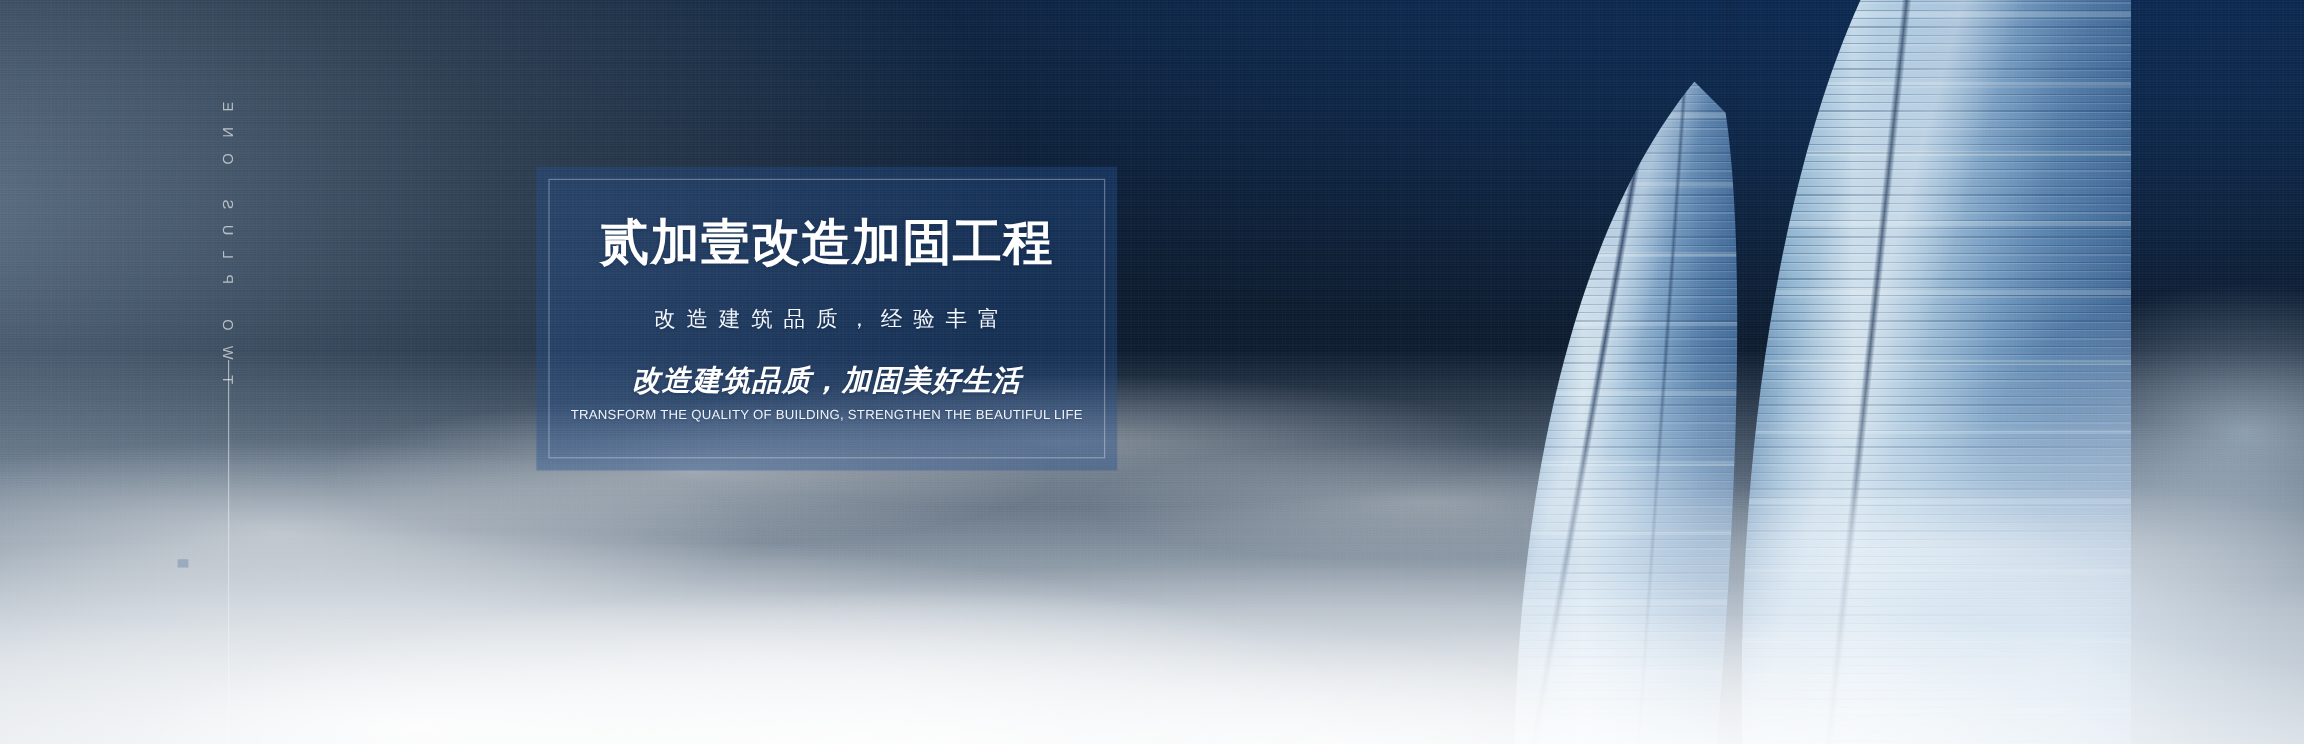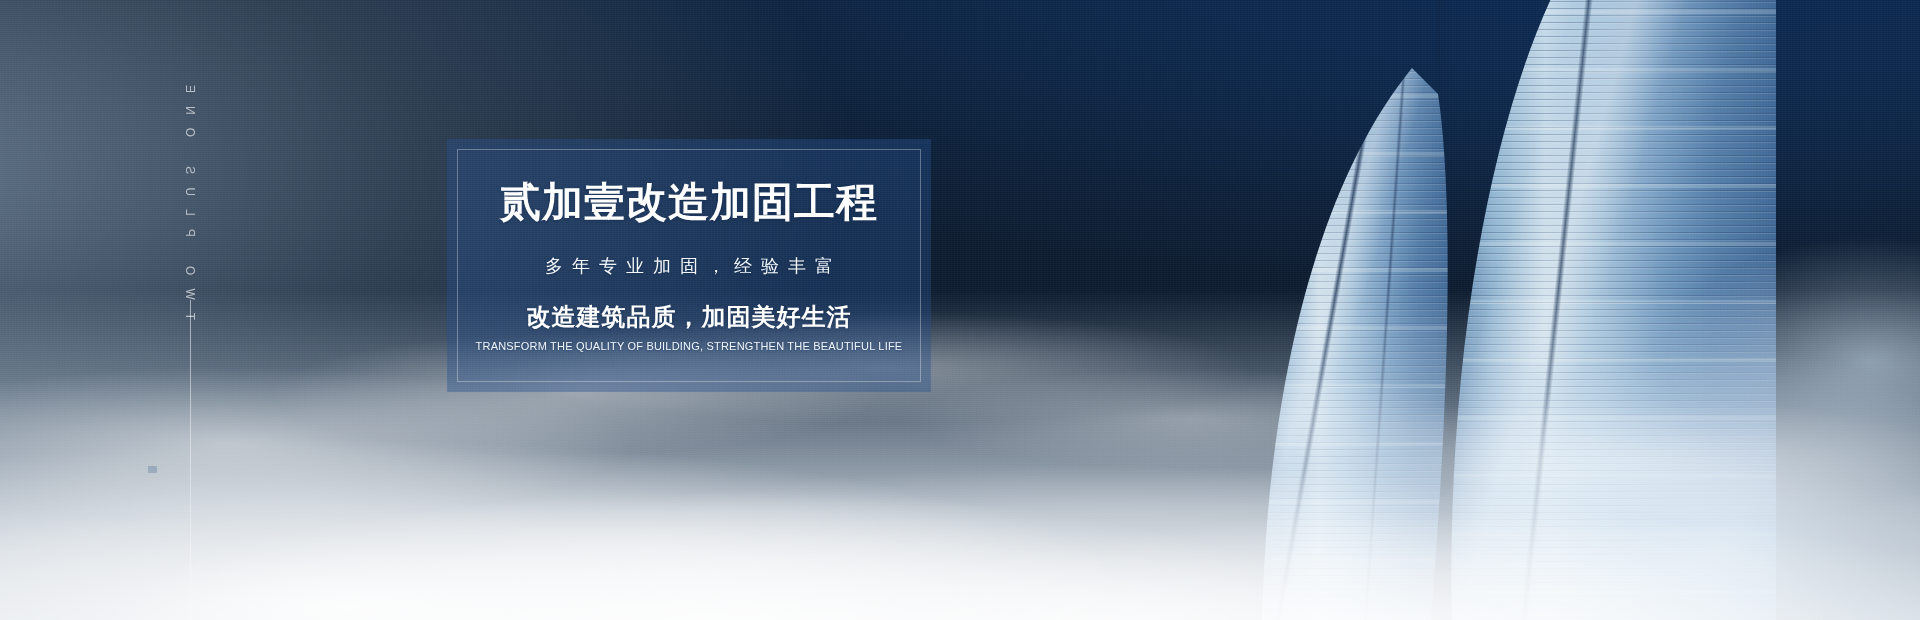--- a/index.html
+++ b/index.html
@@ -265,20 +265,21 @@
     text-shadow: 0 1px 2px rgba(10,34,70,0.35);
   }
   .title-tag {
     margin-top: 23px;
     font-size: 24px;
     font-weight: 700;
     color: #ffffff;
     letter-spacing: 1px;
     white-space: nowrap;
     text-shadow: 0 1px 3px rgba(10,34,70,0.45);
+    font-style: italic;
   }
   .title-en {
     margin-top: 7px;
     font-size: 11px;
     font-weight: 400;
     color: #eef4fa;
     letter-spacing: 0.2px;
     white-space: nowrap;
     text-shadow: 0 1px 2px rgba(10,34,70,0.35);
   }
@@ -330,20 +331,20 @@
   <div class="brand-vert">
     <span class="txt">TWO PLUS ONE</span>
   </div>
   <div class="brand-rule"></div>
   <div class="brand-mark"></div>
 
   <div class="panel">
     <div class="panel-inner"></div>
     <div class="panel-content">
       <div class="title-main">贰加壹改造加固工程</div>
-      <div class="title-sub">多年专业加固，经验丰富</div>
+      <div class="title-sub">改造建筑品质，经验丰富</div>
       <div class="title-tag">改造建筑品质，加固美好生活</div>
       <div class="title-en">TRANSFORM THE QUALITY OF BUILDING, STRENGTHEN THE BEAUTIFUL LIFE</div>
     </div>
   </div>
 
   <div class="grain"></div>
 </div>
 
 </body></html>

